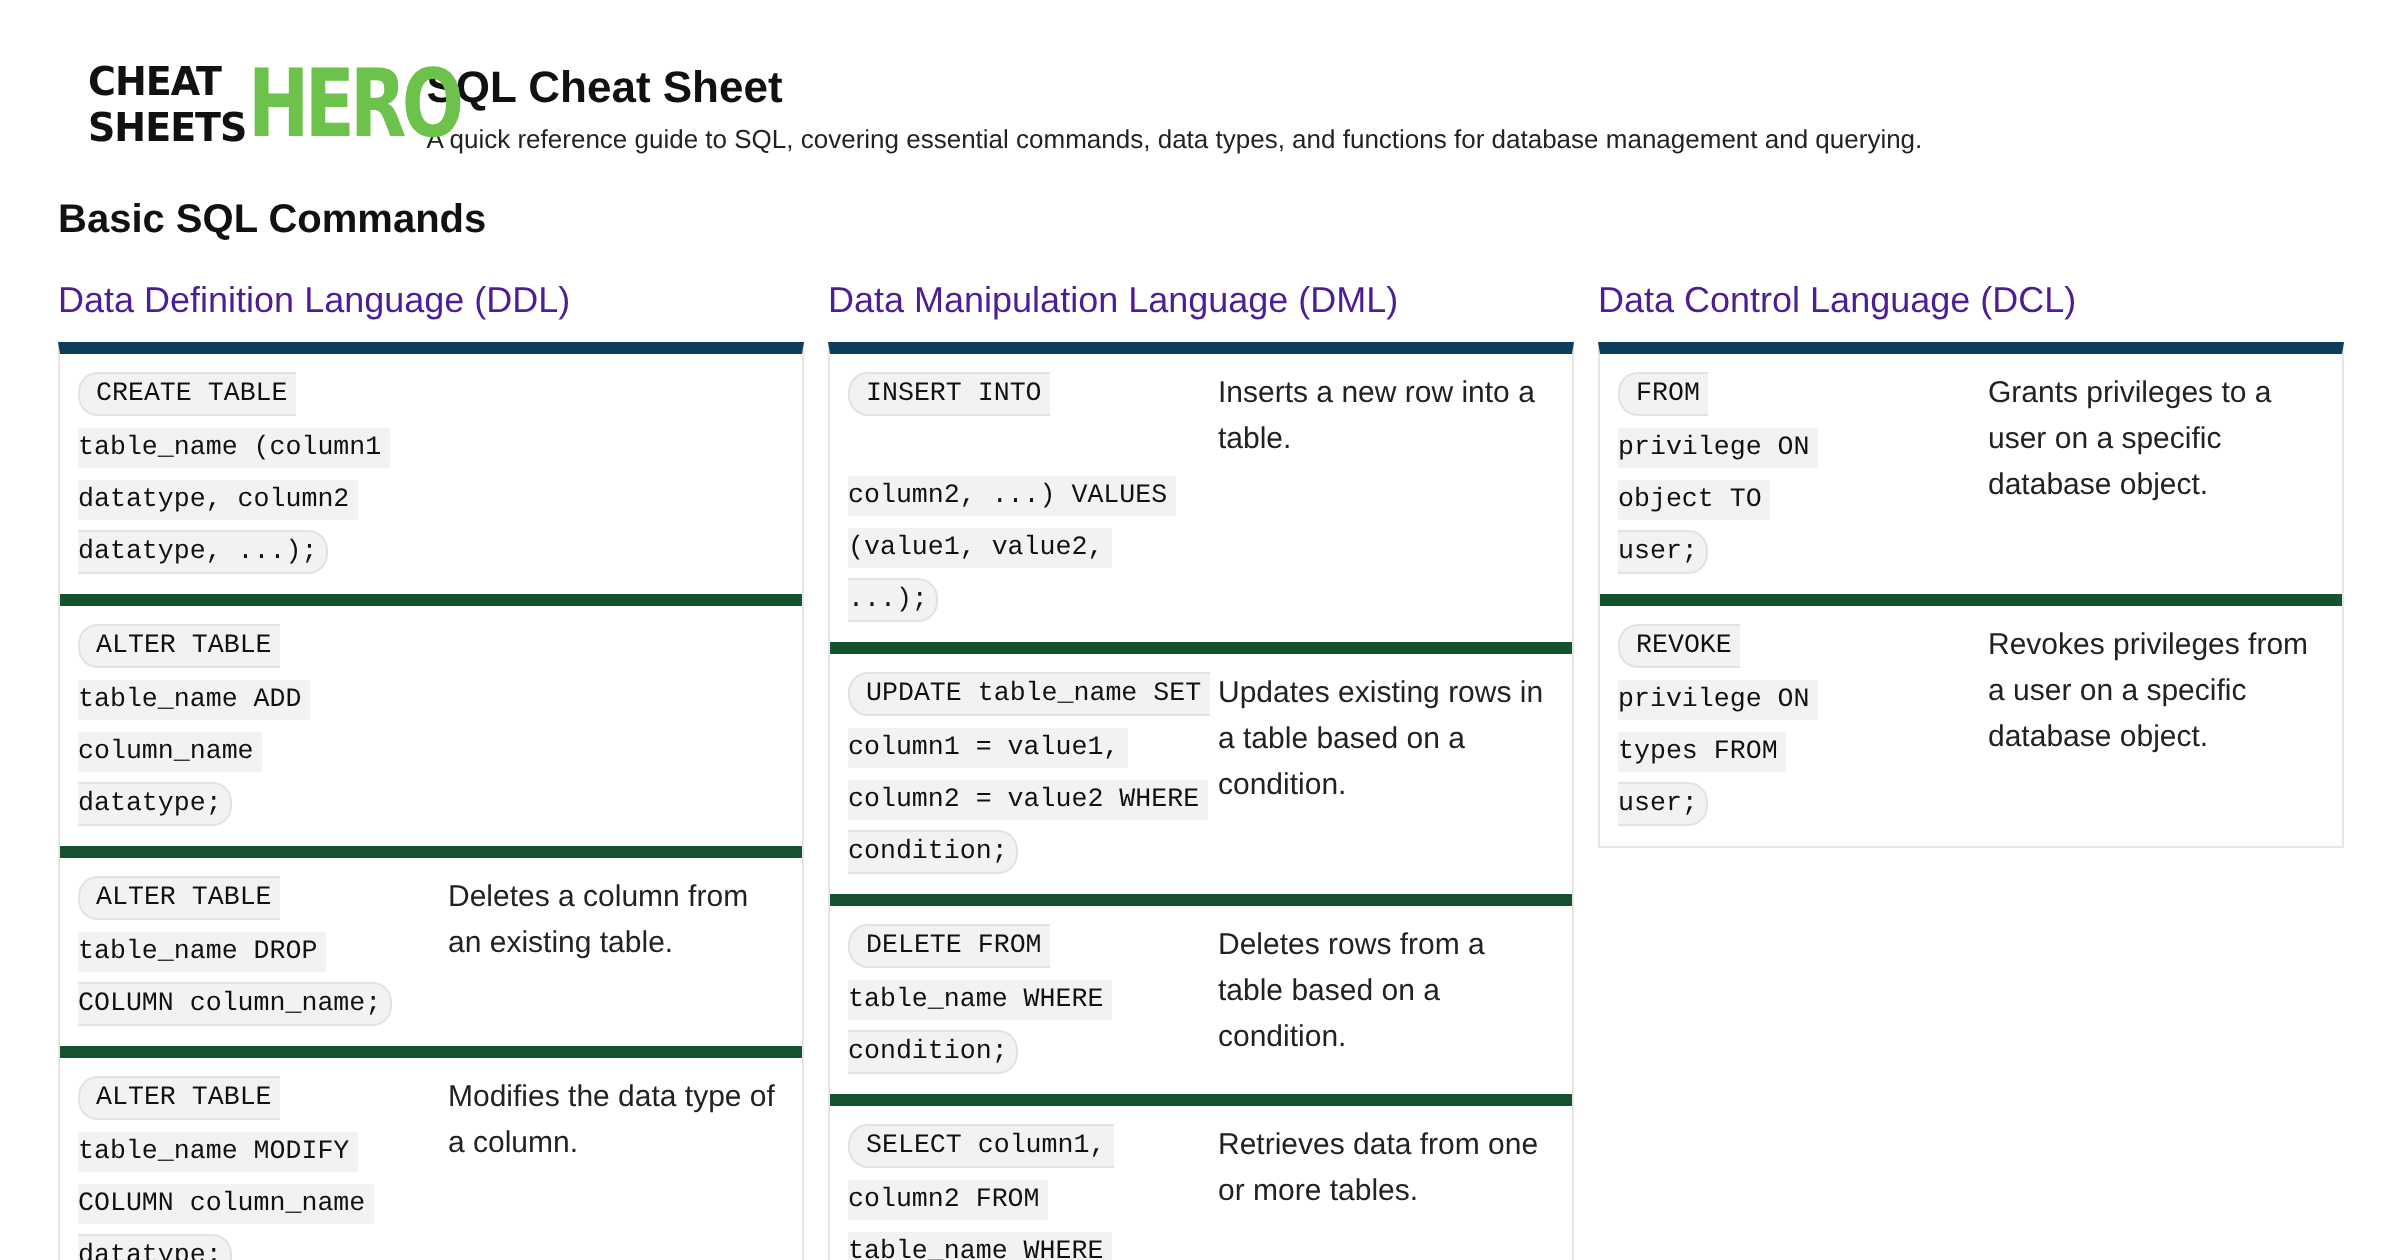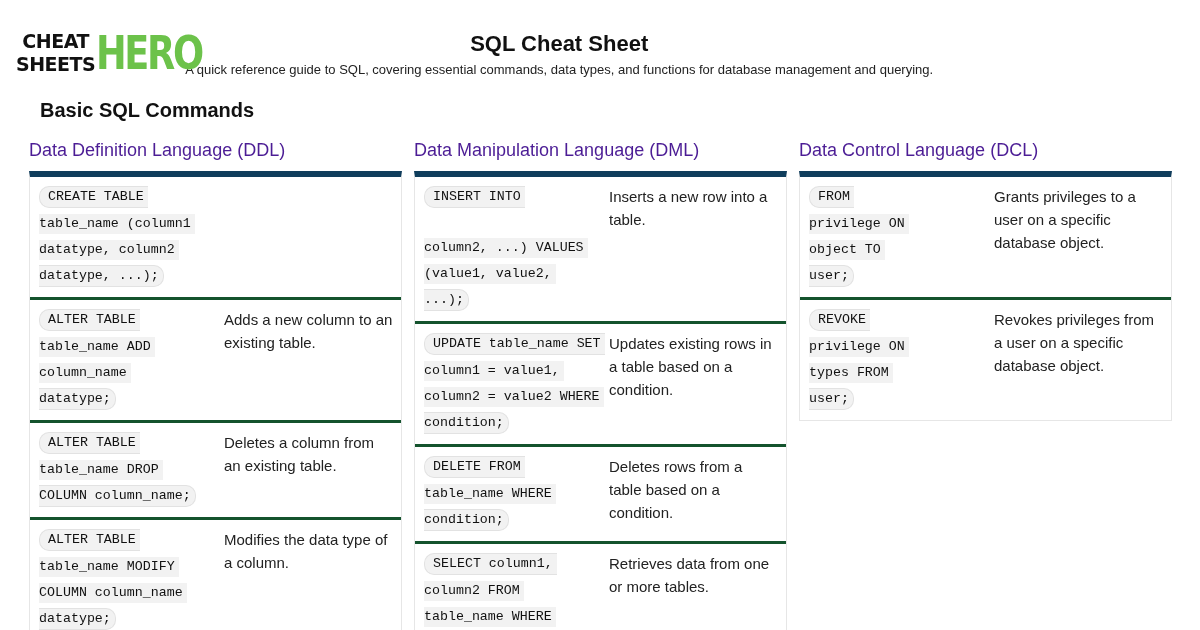--- a/index.html
+++ b/index.html
@@ -1,33 +1,33 @@
 <!DOCTYPE html>
 <html><head>
 <meta charset="utf-8">
 <style>
   * { box-sizing: border-box; margin: 0; padding: 0; }
   html, body { width: 1200px; height: 630px; overflow: hidden; background: #ffffff; }
   body { font-family: "Liberation Sans", "DejaVu Sans", sans-serif; color: #1a1a1a; position: relative; }
 
-  .header { position: absolute; left: 16px; top: 30px; display: flex; align-items: flex-start; text-align: center; }
+  .header { position: absolute; left: 44px; top: 30px; display: flex; align-items: flex-start; }
   .logo { display: flex; align-items: stretch; height: 46px; }
   .logo-left { display: flex; flex-direction: column; justify-content: space-between; font-family: "DejaVu Sans", sans-serif; font-weight: 900; font-size: 19px; line-height: 22px; letter-spacing: -0.5px; color: #111; }
   .logo-left span { display: block; height: 23px; line-height: 23px; transform: scaleY(1.05); }
   .logo-hero { font-family: "DejaVu Sans", sans-serif; font-weight: 900; color: #6cc24a; font-size: 47px; line-height: 46px; letter-spacing: -3px; transform: scaleX(0.78); transform-origin: left center; margin-left: 1px; width: 95px; }
   .title-block { margin-left: -6px; margin-top: 1px; }
   .title { font-size: 22px; font-weight: bold; color: #111; line-height: 26px; }
   .subtitle { font-size: 13px; color: #222; margin-top: 5px; line-height: 16px; }
 
-  .section-title { position: absolute; left: 40px; top: 99px; font-size: 20px; font-weight: bold; color: #111; }
+  .section-title { position: absolute; left: 29px; top: 99px; font-size: 20px; font-weight: bold; color: #111; }
 
   .col { position: absolute; top: 138px; width: 373px; }
   .col-title { font-size: 18px; color: #4c1d95; line-height: 24px; height: 33px; }
   .card { border-top: 6px solid #0f3d5c; border-left: 1px solid #e6e6e6; border-right: 1px solid #e6e6e6; border-bottom: 1px solid #e6e6e6; }
-  .row { display: flex; padding: 8px 8px 6px 9px; border-bottom: 3px solid #14532d; }
+  .row { display: flex; padding: 8px 8px 6px 9px; border-bottom: 6px solid #14532d; }
   .row:last-child { border-bottom: none; }
   .code { width: 185px; flex-shrink: 0; font-family: "Liberation Mono", "DejaVu Sans Mono", monospace; font-size: 13.3px; line-height: 24px; color: #111; }
   .code .ln { display: inline-block; background: #f2f2f2; padding: 0 4px 0 0; line-height: 20px; margin-bottom: 4px; }
   .code .ln.first { border-radius: 10px 0 0 10px; padding-left: 8px; border: 1px solid #e2e2e2; border-right: none; }
   .code .ln.last { border-radius: 0 10px 10px 0; border: 1px solid #e2e2e2; border-left: none; }
   .desc { font-size: 15px; line-height: 23px; color: #222; padding-left: 0; padding-top: 0; }
 </style>
 </head>
 <body>
 
@@ -49,21 +49,20 @@
 
 <div id="columns">
     <div class="col" style="left: 29px;">
       <div class="col-title">Data Definition Language (DDL)</div>
       <div class="card">
         <div class="row">
           <div class="code"><span class="ln first">CREATE TABLE</span><br><span class="ln">table_name (column1</span><br><span class="ln">datatype, column2</span><br><span class="ln last">datatype, ...);</span><br></div>
         </div>
         <div class="row">
           <div class="code"><span class="ln first">ALTER TABLE</span><br><span class="ln">table_name ADD</span><br><span class="ln">column_name</span><br><span class="ln last">datatype;</span><br></div>
-          <div class="desc">Adds a new column to an existing table.</div>
         </div>
         <div class="row">
           <div class="code"><span class="ln first">ALTER TABLE</span><br><span class="ln">table_name DROP</span><br><span class="ln last">COLUMN column_name;</span><br></div>
           <div class="desc">Deletes a column from an existing table.</div>
         </div>
         <div class="row">
           <div class="code"><span class="ln first">ALTER TABLE</span><br><span class="ln">table_name MODIFY</span><br><span class="ln">COLUMN column_name</span><br><span class="ln last">datatype;</span><br></div>
           <div class="desc">Modifies the data type of a column.</div>
         </div>
       </div>

